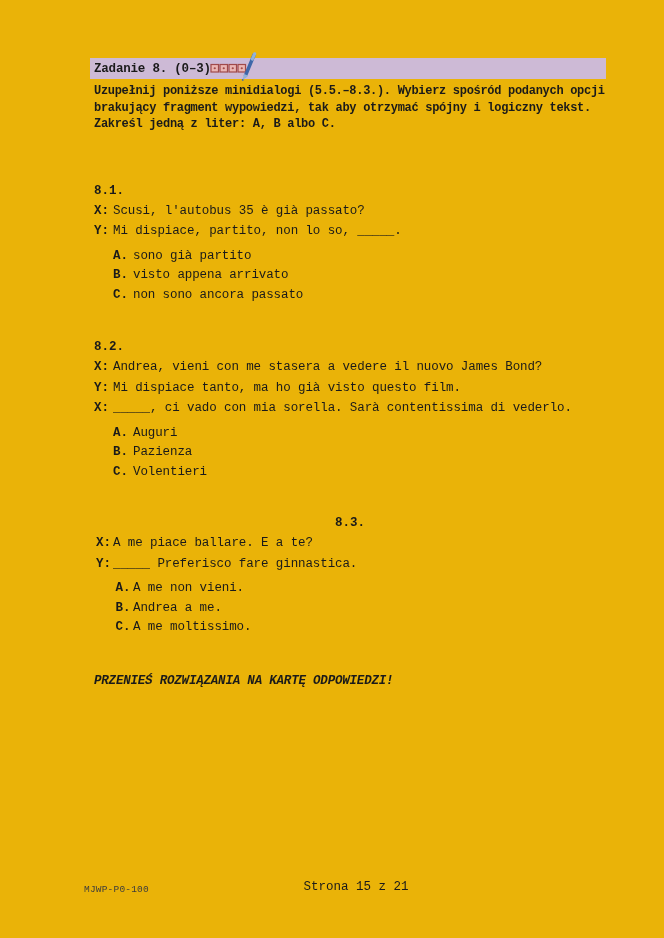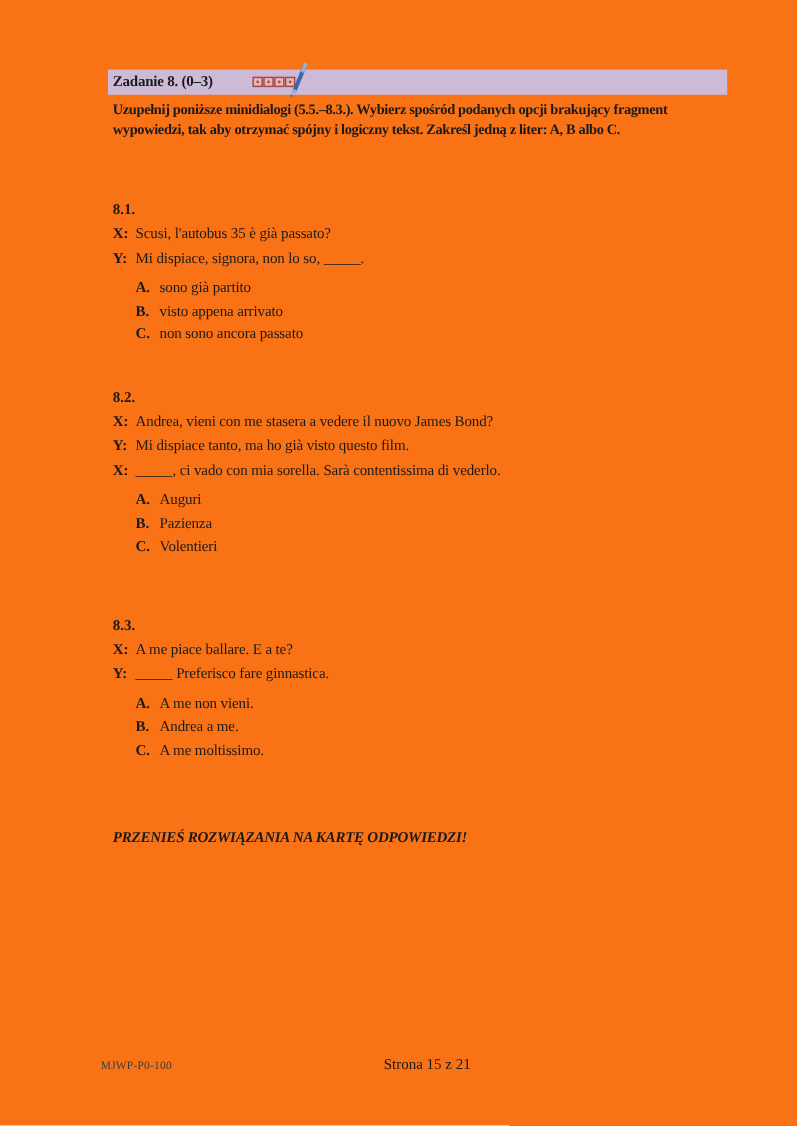--- a/index.html
+++ b/index.html
@@ -1,21 +1,21 @@
 <!DOCTYPE html>
 <html><head>
 <meta charset="utf-8">
 <style>
   html,body { margin:0; padding:0; background:#ffffff; }
   .page {
     position:relative;
     width:664px; height:938px;
-    background:#f97316;
+    background:#eab308;
     color:#1a1a1a;
-    font-family:Liberation Serif, serif;
+    font-family:Liberation Mono, monospace;
     overflow:hidden;
   }
   .content { position:absolute; left:90px; top:58px; width:516px; }
 
   .task-bar {
     position:relative;
     height:21px;
     background:var(--bar-bg,#cdbad6);
     display:flex; align-items:center;
   }
@@ -30,33 +30,33 @@
   .pen-point { fill:var(--pen,#3e67a9); }
 
   .instruction {
     margin:4px 0 0 4px; width:512px;
     font-weight:bold; font-size:12px; line-height:16.5px; letter-spacing:-0.3px;
   }
 
   .question { margin-left:4px; }
   #q1 { margin-top:48px; }
   #q2 { margin-top:32px; }
-  #q3 { margin-top:45px; }
+  #q3 { margin-top:31px;text-align:center; }
 
   .qnum { font-weight:bold; font-size:12.5px; line-height:20px; }
   .dline { display:flex; font-size:12.5px; line-height:20.5px; letter-spacing:-0.1px; }
   .spk  { flex:0 0 19px; font-weight:bold; }
   .dtext{ white-space:pre-wrap; }
 
   .opts { margin:5px 0 0 19px; }
   .opt  { display:flex; font-size:12.5px; line-height:19.5px; letter-spacing:-0.1px; }
   .olet { flex:0 0 20px; font-weight:bold; }
 
   .transfer {
-    margin:56px 0 0 4px;
+    margin:36px 0 0 4px;
     font-weight:bold; font-style:italic;
     font-size:12.5px; letter-spacing:-0.2px;
   }
 
   .exam-code {
     position:absolute; left:84px; top:884px;
     font-size:9.5px; color:#3d3d3d; letter-spacing:0.2px;
   }
   .page-indicator {
     position:absolute; left:0; top:880px; width:100%;
@@ -94,21 +94,21 @@
     <p class="instruction">Uzupełnij poniższe minidialogi (5.5.–8.3.). Wybierz spośród podanych opcji brakujący fragment wypowiedzi, tak aby otrzymać spójny i logiczny tekst. Zakreśl jedną z liter: A, B albo C.</p>
 
     <section class="question" id="q1">
       <div class="qnum">8.1.</div>
       <div class="dline">
         <span class="spk">X:</span>
         <span class="dtext">Scusi, l'autobus 35 è già passato?</span>
       </div>
       <div class="dline">
         <span class="spk">Y:</span>
-        <span class="dtext">Mi dispiace, signora, non lo so, _____.</span>
+        <span class="dtext">Mi dispiace, partito, non lo so, _____.</span>
       </div>
       <div class="opts">
         <div class="opt">
           <span class="olet">A.</span>
           <span class="otext">sono già partito</span>
         </div>
         <div class="opt">
           <span class="olet">B.</span>
           <span class="otext">visto appena arrivato</span>
         </div>

